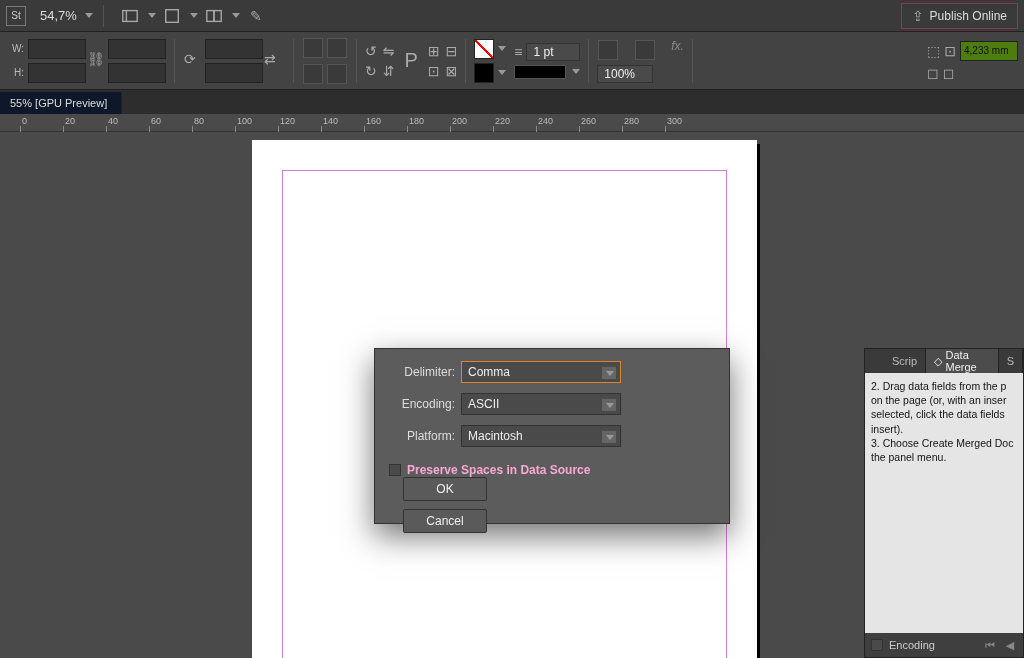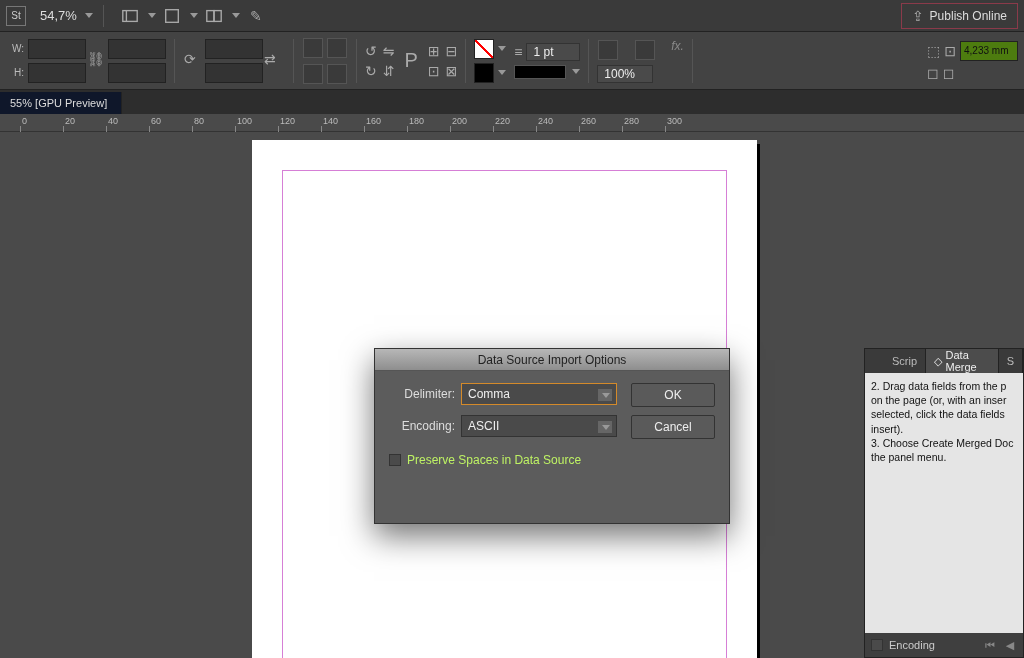--- a/index.html
+++ b/index.html
@@ -42,30 +42,30 @@
 
 
 .workspace { position:absolute; left:0; top:132px; right:0; bottom:0; background:#4a4a4a; }
 .page-shadow { position:absolute; left:255px; top:12px; width:505px; height:640px; background:#000; }
 .page { position:absolute; left:252px; top:8px; width:505px; height:640px; background:#fff; }
 .margin-box { position:absolute; left:30px; top:30px; right:30px; bottom:30px; border:1px solid #d67fd6; }
 
 
 .dlg { position:absolute; left:374px; top:348px; width:356px; height:176px; background:#5c5c5c; border:1px solid #333; box-shadow:0 12px 30px rgba(0,0,0,0.55); }
 .dlg-title { height:22px; background:linear-gradient(#b7b7b7,#8e8e8e); color:#222; font-size:12px; display:flex; align-items:center; justify-content:center; border-bottom:1px solid #555; }
-.dlg-body { padding:12px 14px; display:flex; }
+.dlg-body { padding:12px 14px; display:flex;flex-direction:column; }
 .dlg-form { flex:1; }
 .dlg-row { display:flex; align-items:center; margin-bottom:10px; }
 .dlg-row label { width:66px; text-align:right; margin-right:6px; color:#ddd; font-size:12px; }
 .dlg-select { flex:1; max-width:160px; height:22px; background:#4a4a4a; border:1px solid #333; color:#eee; font-size:12px; display:flex; align-items:center; padding:0 6px; position:relative; }
 .dlg-select.hl { border:1px solid #d48a2a; }
 .dlg-select .sel-caret { position:absolute; right:4px; top:5px; width:14px; height:12px; background:#666; display:flex; align-items:center; justify-content:center; }
 .dlg-btncol { width:84px; margin-left:14px; display:flex; flex-direction:column; gap:8px; }
 .dlg-btn { height:24px; background:#5a5a5a; border:1px solid #333; color:#eee; font-size:12px; display:flex; align-items:center; justify-content:center; border-radius:2px; }
-.chk-row { display:flex; align-items:center; gap:6px; color:#bef264; font-size:12px; margin-top:16px; }
+.chk-row { display:flex; align-items:center; gap:6px; color:#f9a8d4; font-size:12px; margin-top:16px;font-weight:bold; }
 .chk { width:12px; height:12px; border:1px solid #333; background:#4a4a4a; }
 
 
 .side { position:absolute; right:0; top:348px; width:160px; height:310px; background:#4c4c4c; border:1px solid #222; display:flex; flex-direction:column; }
 .side-tabs { height:24px; display:flex; background:#3a3a3a; font-size:11px;padding-left:19px; }
 .side-tab { padding:0 8px; display:flex; align-items:center; color:#bbb; border-right:1px solid #222; }
 .side-tab.act { background:#4c4c4c; color:#eee; }
 .side-body { flex:1; background:#e5e5e5; color:#111; font-size:10.5px; padding:6px; line-height:1.35; overflow:hidden; }
 .side-foot { height:24px; background:#3f3f3f; display:flex; align-items:center; padding:0 6px; gap:6px; }
 .side-foot .spacer { flex:1; }
@@ -271,41 +271,49 @@
   </div>
 
 <div class="workspace">
   <div class="page-shadow"></div>
   <div class="page">
     <div class="margin-box"></div>
   </div>
 </div>
 
 <div class="dlg">
-  <div class="dlg-title">Data Source Import Options</div>
   <div class="dlg-body">
     <div class="dlg-form">
       <div class="dlg-row">
         <label>Delimiter:</label>
         <div class="dlg-select hl">
           <span>Comma</span>
           <div class="sel-caret">
               <span class="dd-caret"></span>
             </div>
         </div>
       </div>
       <div class="dlg-row">
         <label>Encoding:</label>
         <div class="dlg-select">
           <span>ASCII</span>
           <div class="sel-caret">
               <span class="dd-caret"></span>
             </div>
         </div>
       </div>
+      <div class="dlg-row">
+        <label>Platform:</label>
+        <div class="dlg-select">
+          <span>Macintosh</span>
+          <div class="sel-caret">
+              <span class="dd-caret"></span>
+            </div>
+        </div>
+      </div>
       <div class="chk-row">
         <div class="chk"></div>
         <span>Preserve Spaces in Data Source</span>
       </div>
     </div>
     <div class="dlg-btncol">
       <div class="dlg-btn">OK</div>
       <div class="dlg-btn">Cancel</div>
     </div>
   </div>

